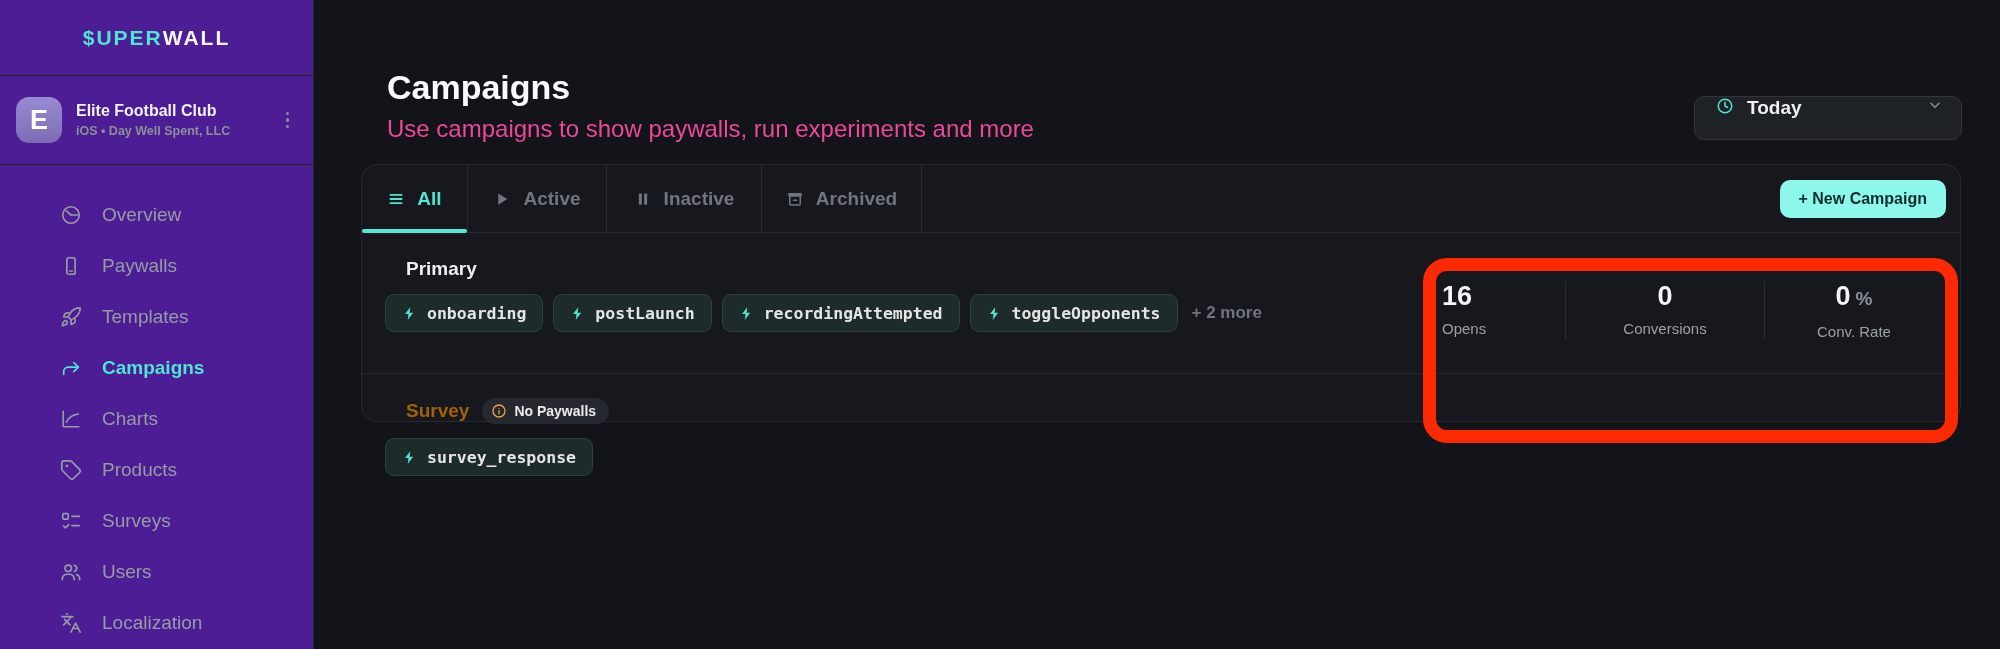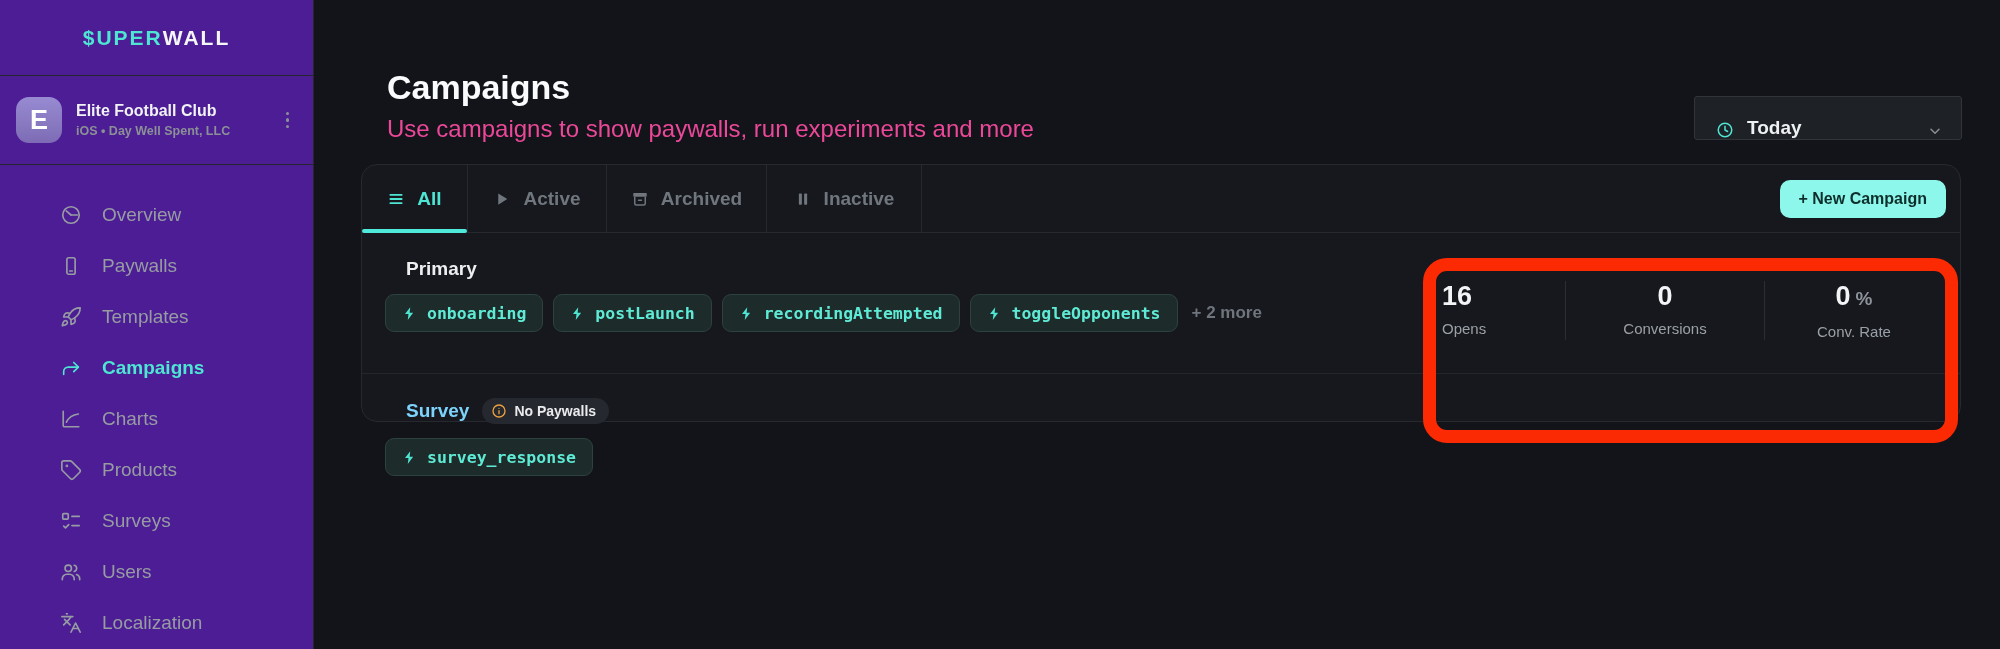--- a/index.html
+++ b/index.html
@@ -67,22 +67,22 @@
   .main { flex:1; position:relative; background:#121419; }
   .content { margin-left:47px; width:1600px; }
 
   .page-header { padding-left:26px; padding-top:66px; }
   .page-title { font-size:34px; font-weight:700; color:#fafbfc; line-height:42px; }
   .page-sub { font-size:24px; color:#ec4899; margin-top:9px; line-height:24px; }
 
   .date-filter {
     position:absolute; top:96px; right:38px;
     width:268px; height:44px;
-    background:#1e2126; border:1px solid #31353b; border-radius:3px;
-    display:flex; align-items:flex-end;
+    background:#1e2126; border:1px solid #31353b; border-radius:10px;
+    display:flex; align-items:flex-start;
     padding:0 18px 0 21px; gap:13px;
     cursor:pointer;
   }
   .date-filter .clock { width:18px; height:18px; stroke:#4ee5d3; stroke-width:2; fill:none; stroke-linecap:round; }
   .date-filter .label { flex:1; font-size:19px; font-weight:600; color:#eef0f2; }
   .date-filter .chev { width:16px; height:16px; stroke:#8b9096; stroke-width:2.2; fill:none; stroke-linecap:round; stroke-linejoin:round; }
 
   
   .panel {
     margin-top:23px;
@@ -124,29 +124,29 @@
     display:flex; align-items:center;
     cursor:pointer;
   }
 
   .row { position:relative; padding-left:23px; cursor:pointer; }
   .row1 { height:140px; }
   .row2 { height:131px; border-top:1px solid #23262b; }
   .row-name { font-size:19px; font-weight:600; color:#eceef0;margin-left:21px; }
   .row1 .row-name { padding-top:25px; display:inline-block; }
   .name-line { padding-top:24px; display:flex; align-items:center; gap:13px; }
-  .row2 .row-name { color:#7dd3fc; padding-top:0; }
+  .row2 .row-name { color:#a16207; padding-top:0; }
 
   .chips { display:flex; align-items:center; gap:10px; margin-top:14px; }
   .chip {
     height:38px; padding:0 16px;
     background:#1d2b2a; border:1px solid #2d423e; border-radius:9px;
     display:flex; align-items:center; gap:10px;
     font-family:"DejaVu Sans Mono", monospace;
-    font-size:16.5px; font-weight:700; color:#5eead4;
+    font-size:16.5px; font-weight:700; color:#e5e5e5;
   }
   .chip svg { width:15px; height:15px; fill:#4ee5d3; }
   .more { font-size:17px; font-weight:600; color:#6f757d; margin-left:4px; }
 
   .stats {
     position:absolute; top:48px; right:17px;
     width:508px; display:flex;
   }
   .stat { display:flex; flex-direction:column; align-items:center; }
   .stat.s1 { width:130px; align-items:flex-start; padding-left:7px; }
@@ -300,35 +300,35 @@
               <path d="M4.5 6.5h15M4.5 12h15M4.5 17.5h15"></path>
             </svg>
           <span>All</span>
         </div>
         <div class="tab t-active">
           <svg viewBox="0 0 24 24">
               <path d="M7 4.5 19 12 7 19.5z" fill="currentColor"></path>
             </svg>
           <span>Active</span>
         </div>
+        <div class="tab t-inactive">
+          <svg viewBox="0 0 24 24">
+              <rect x="6.5" y="4.5" width="4" height="15" rx="1" fill="currentColor"></rect>
+              <rect x="13.5" y="4.5" width="4" height="15" rx="1" fill="currentColor"></rect>
+            </svg>
+          <span>Inactive</span>
+        </div>
         <div class="tab t-archived">
           <svg viewBox="0 0 24 24" fill="none" stroke="currentColor" stroke-width="2" stroke-linejoin="round">
               <rect x="3" y="4" width="18" height="5" rx="1" fill="currentColor" stroke="none"></rect>
               <path d="M5 9v9a2 2 0 0 0 2 2h10a2 2 0 0 0 2-2V9"></path>
               <path d="M10 13.5h4" stroke-linecap="round"></path>
             </svg>
           <span>Archived</span>
         </div>
-        <div class="tab t-inactive">
-          <svg viewBox="0 0 24 24">
-              <rect x="6.5" y="4.5" width="4" height="15" rx="1" fill="currentColor"></rect>
-              <rect x="13.5" y="4.5" width="4" height="15" rx="1" fill="currentColor"></rect>
-            </svg>
-          <span>Inactive</span>
-        </div>
         <button class="new-campaign">+ New Campaign</button>
       </div>
 
       <div class="row row1">
         <span class="row-name">Primary</span>
         <div class="chips">
           <div class="chip">
             <svg viewBox="0 0 24 24">
                 <path d="M13.2 1.8 4.8 12.6h5.6l-1.2 9.6 8.6-11.4h-5.6z"></path>
               </svg>

